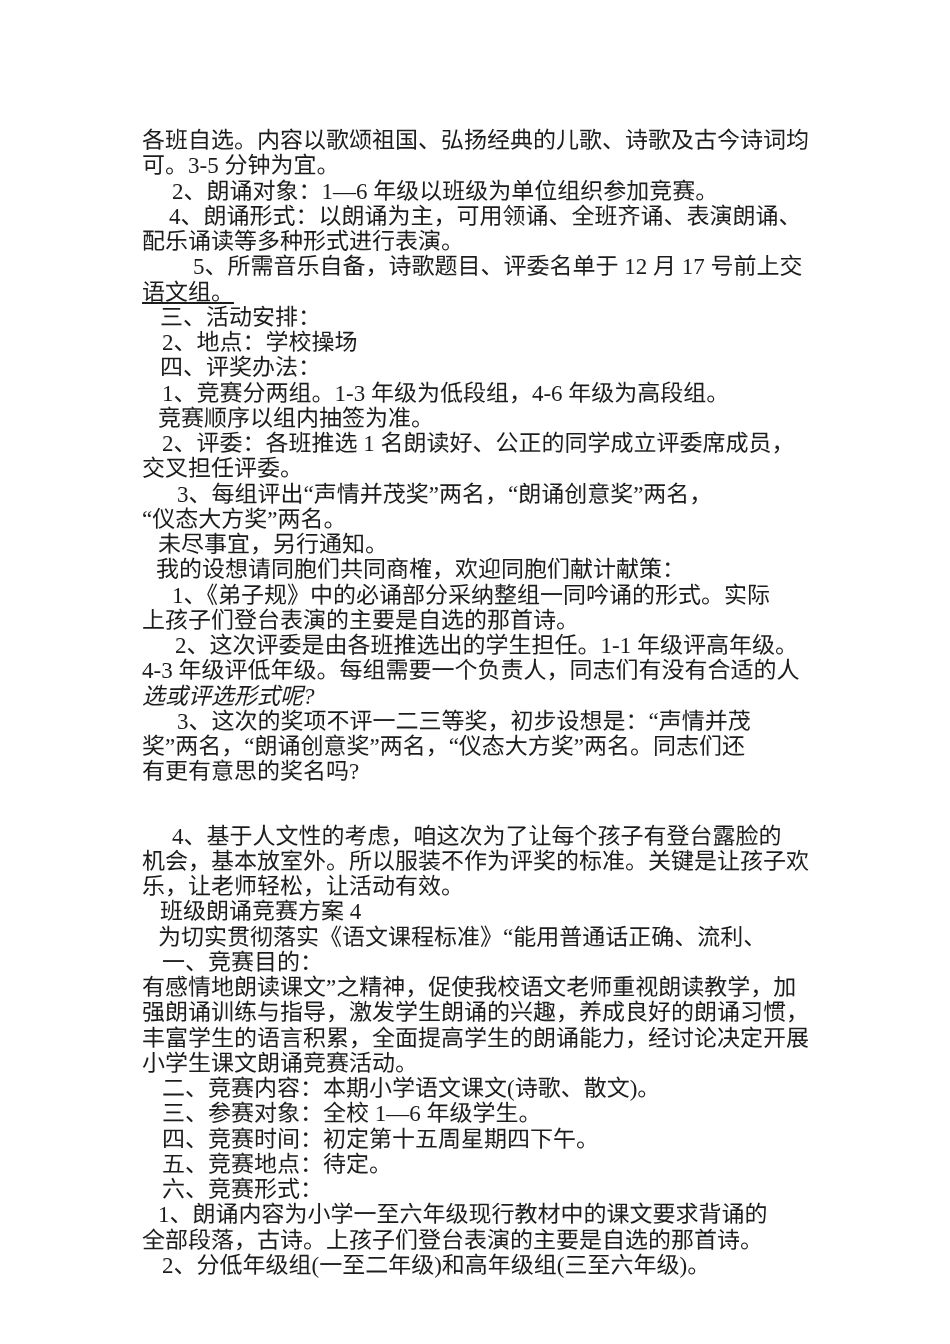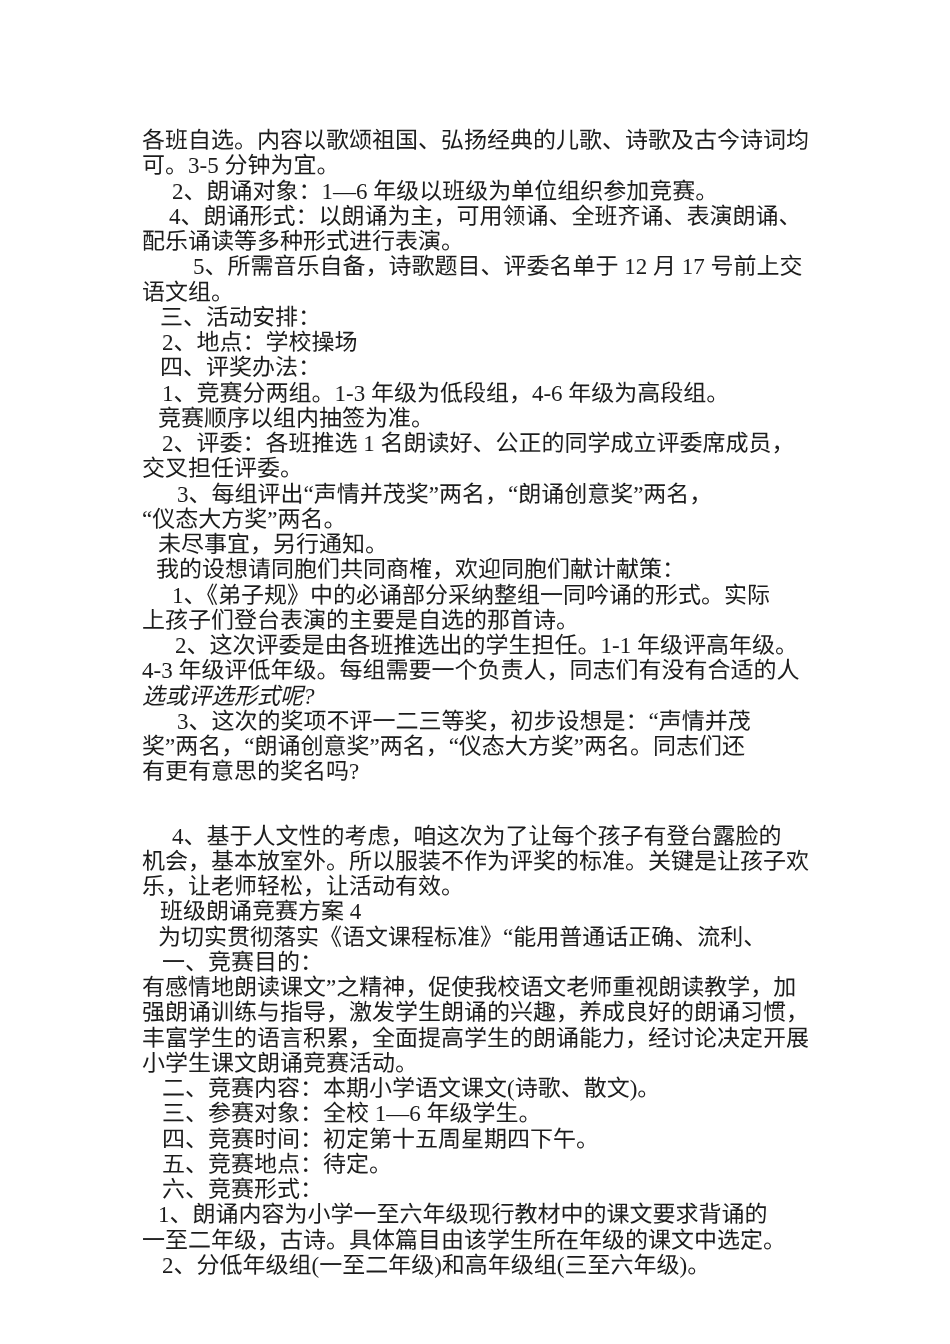--- a/index.html
+++ b/index.html
@@ -38,21 +38,21 @@
 <body style="background: rgb(255, 255, 255);">
 
 <div class="doc-page">
   <div class="doc-content" style="color: rgb(28, 28, 28);">
       <div class="line" style="padding-left: 0px;">各班自选。内容以歌颂祖国、弘扬经典的儿歌、诗歌及古今诗词均</div>
       <div class="line" style="padding-left: 0px;">可。3-5 分钟为宜。</div>
       <div class="line" style="padding-left: 30px;">2、朗诵对象：1—6 年级以班级为单位组织参加竞赛。</div>
       <div class="line" style="padding-left: 27px;">4、朗诵形式：以朗诵为主，可用领诵、全班齐诵、表演朗诵、</div>
       <div class="line" style="padding-left: 0px;">配乐诵读等多种形式进行表演。</div>
       <div class="line" style="padding-left: 51px;">5、所需音乐自备，诗歌题目、评委名单于 12 月 17 号前上交</div>
-      <div class="line" style="padding-left: 0px;">语文组。</div>
+      <div class="line" style="padding-left: 0px; text-decoration: underline;">语文组。</div>
       <div class="line" style="padding-left: 18px;">三、活动安排：</div>
       <div class="line" style="padding-left: 20px;">2、地点：学校操场</div>
       <div class="line" style="padding-left: 18px;">四、评奖办法：</div>
       <div class="line" style="padding-left: 20px;">1、竞赛分两组。1-3 年级为低段组，4-6 年级为高段组。</div>
       <div class="line" style="padding-left: 16px;">竞赛顺序以组内抽签为准。</div>
       <div class="line" style="padding-left: 20px;">2、评委：各班推选 1 名朗读好、公正的同学成立评委席成员，</div>
       <div class="line" style="padding-left: 0px;">交叉担任评委。</div>
       <div class="line" style="padding-left: 35px;">3、每组评出“声情并茂奖”两名，“朗诵创意奖”两名，</div>
       <div class="line" style="padding-left: 0px;">“仪态大方奖”两名。</div>
       <div class="line" style="padding-left: 16px;">未尽事宜，另行通知。</div>
@@ -74,16 +74,16 @@
       <div class="line" style="padding-left: 0px;">有感情地朗读课文”之精神，促使我校语文老师重视朗读教学，加</div>
       <div class="line" style="padding-left: 0px;">强朗诵训练与指导，激发学生朗诵的兴趣，养成良好的朗诵习惯，</div>
       <div class="line" style="padding-left: 0px;">丰富学生的语言积累，全面提高学生的朗诵能力，经讨论决定开展</div>
       <div class="line" style="padding-left: 0px;">小学生课文朗诵竞赛活动。</div>
       <div class="line" style="padding-left: 20px;">二、竞赛内容：本期小学语文课文(诗歌、散文)。</div>
       <div class="line" style="padding-left: 20px;">三、参赛对象：全校 1—6 年级学生。</div>
       <div class="line" style="padding-left: 20px;">四、竞赛时间：初定第十五周星期四下午。</div>
       <div class="line" style="padding-left: 20px;">五、竞赛地点：待定。</div>
       <div class="line" style="padding-left: 20px;">六、竞赛形式：</div>
       <div class="line" style="padding-left: 16px;">1、朗诵内容为小学一至六年级现行教材中的课文要求背诵的</div>
-      <div class="line" style="padding-left: 0px;">一至二年级，古诗。具体篇目由该学生所在年级的课文中选定。</div>
+      <div class="line" style="padding-left: 0px;">全部段落，古诗。上孩子们登台表演的主要是自选的那首诗。</div>
       <div class="line" style="padding-left: 20px;">2、分低年级组(一至二年级)和高年级组(三至六年级)。</div>
     </div>
 </div>
 
 </body></html>

